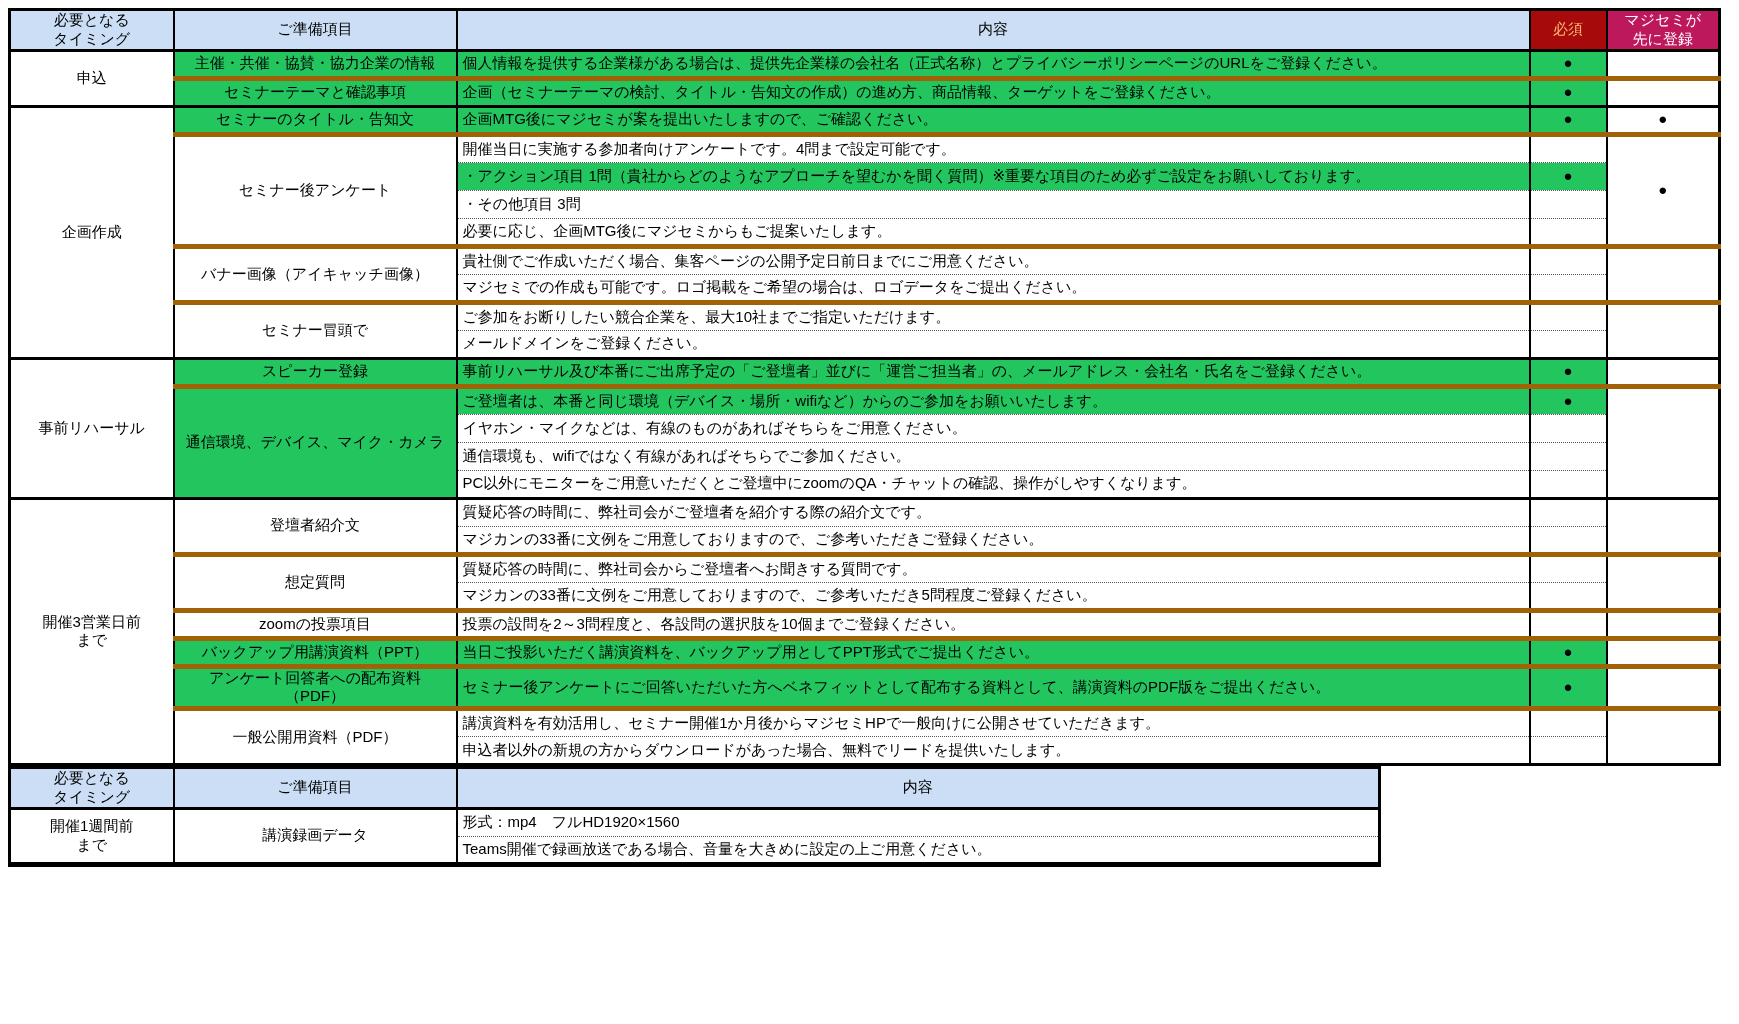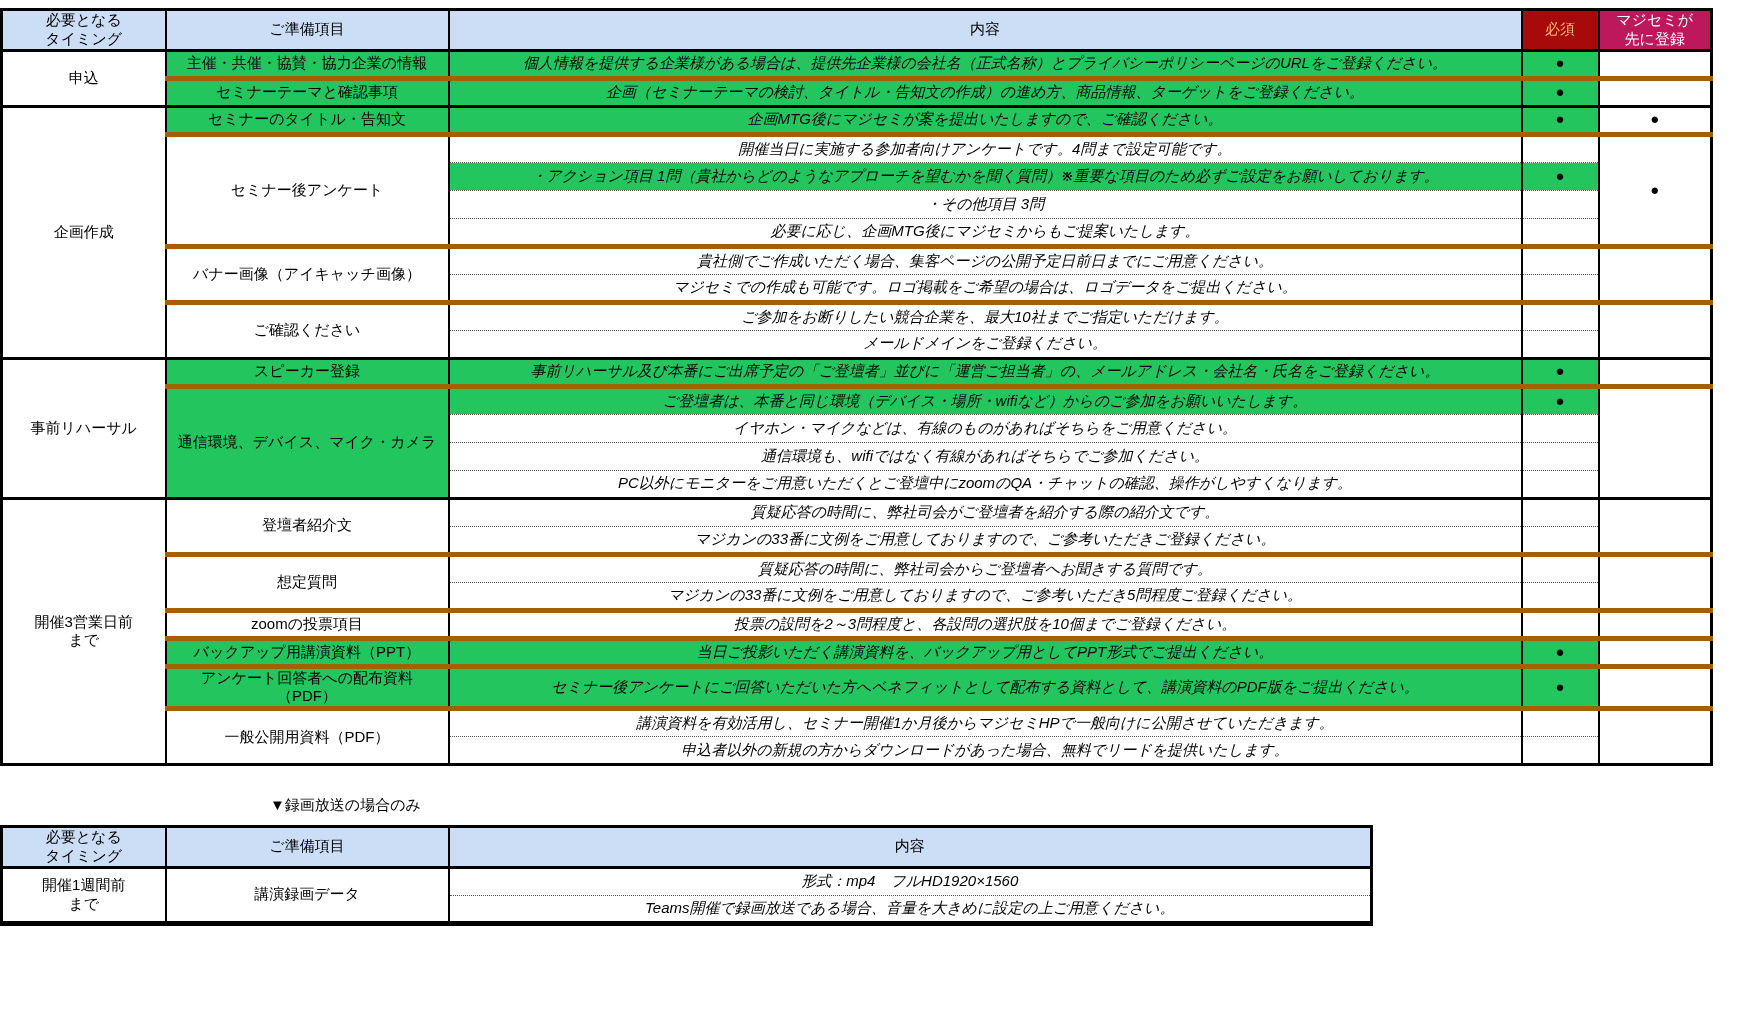--- a/index.html
+++ b/index.html
@@ -1,17 +1,17 @@
 <!DOCTYPE html>
 <html><head>
 <meta charset="utf-8">
 <style>
   html,body { margin:0; padding:0; background:#ffffff; color:#000;
               font-family:"Liberation Sans","DejaVu Sans",sans-serif; }
-  .page { width:1739px; padding:8px 0 20px 0; box-sizing:border-box; }
+  .page { width:1739px; padding:8px 0 20px 8px; box-sizing:border-box; }
 
   table.sheet { border-collapse:collapse; table-layout:fixed;
                 border:3px solid #000; }
   table.sheet td { border-left:2px solid #000; height:28px; font-size:15px;
                    padding:0 5px; box-sizing:border-box; overflow:hidden;
                    vertical-align:middle; line-height:1.25; }
 
   
   tr.sec > td { border-top:3px solid #000; }   
   tr.grp > td { border-top:5px solid #a16207; }   
@@ -19,21 +19,21 @@
 
   
   td.hd { background:#CBDEF5; height:48px; text-align:center;
           white-space:pre-line; font-size:15px; }
   td.hd-req  { background:#A60A0A; color:#fdba74; }
   td.hd-maji { background:#be185d; color:#fff; }
 
   
   td.c-tim  { text-align:center; white-space:pre-line; }
   td.c-item { text-align:center; white-space:pre-line; }
-  td.c-body { text-align:center; white-space:nowrap;font-style:italic; }
+  td.c-body { text-align:left; white-space:nowrap; }
   td.c-req, td.c-maji { text-align:center; font-size:12px; }
   .pink { background:#22c55e; }
 
   .caption { font-size:15px; margin:30px 0 10px 270px; }
   table.tbl-bottom { border-bottom-width:5px; }
 </style>
 </head>
 <body>
 
 <div class="page">
@@ -101,21 +101,21 @@
       <td class="c-item" rowspan="2">バナー画像（アイキャッチ画像）</td>
       <td class="c-body">貴社側でご作成いただく場合、集客ページの公開予定日前日までにご用意ください。</td>
       <td class="c-req"></td>
       <td class="c-maji" rowspan="2"></td>
     </tr>
     <tr class="sub">
       <td class="c-body">マジセミでの作成も可能です。ロゴ掲載をご希望の場合は、ロゴデータをご提出ください。</td>
       <td class="c-req"></td>
     </tr>
     <tr class="grp">
-      <td class="c-item" rowspan="2">ご確認ください</td>
+      <td class="c-item" rowspan="2">セミナー冒頭で</td>
       <td class="c-body">ご参加をお断りしたい競合企業を、最大10社までご指定いただけます。</td>
       <td class="c-req"></td>
       <td class="c-maji" rowspan="2"></td>
     </tr>
     <tr class="sub">
       <td class="c-body">メールドメインをご登録ください。</td>
       <td class="c-req"></td>
     </tr>
 
     <tr class="sec">
@@ -190,21 +190,20 @@
       <td class="c-req"></td>
       <td class="c-maji" rowspan="2"></td>
     </tr>
     <tr class="sub">
       <td class="c-body">申込者以外の新規の方からダウンロードがあった場合、無料でリードを提供いたします。</td>
       <td class="c-req"></td>
     </tr>
   </tbody>
     </table>
 
-  <div class="caption">▼録画放送の場合のみ</div>
 
   <table class="sheet tbl-bottom">
     <colgroup>
       <col style="width:164px">
         <col style="width:283px">
         <col style="width:923px">
     </colgroup>
     <tbody>
         <tr>
       <td class="hd">必要となる

